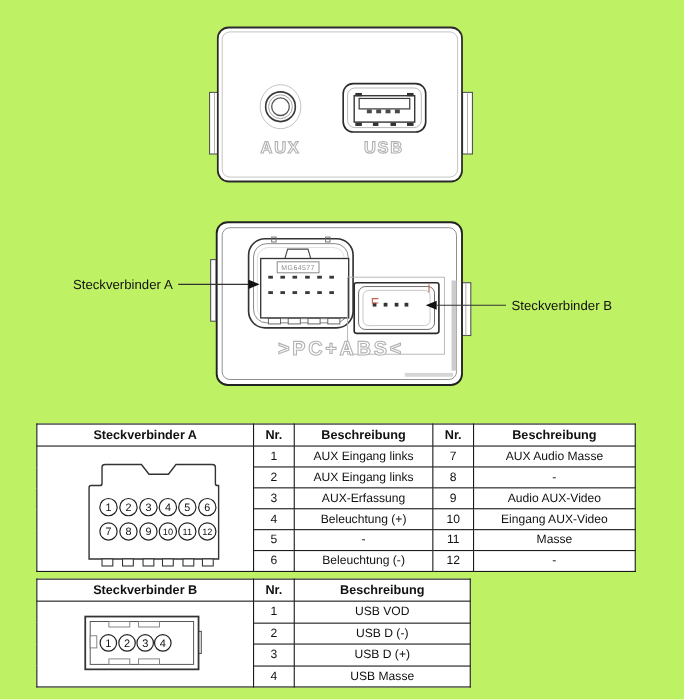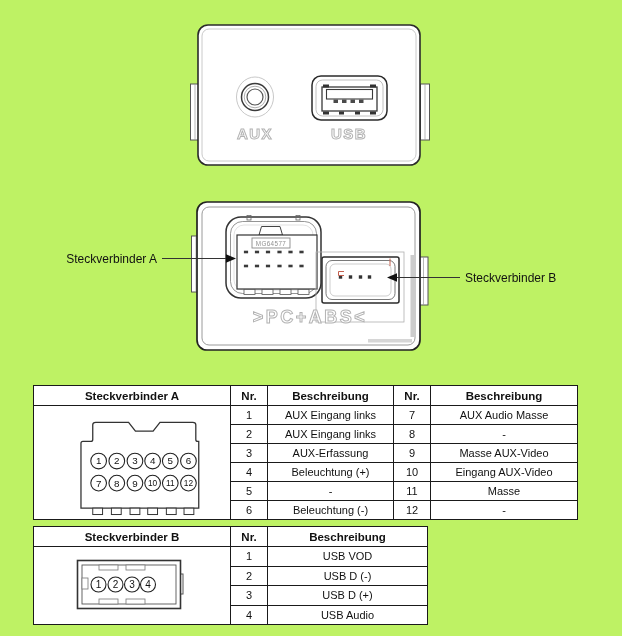--- a/index.html
+++ b/index.html
@@ -215,21 +215,21 @@
       <tr>
         <td>2</td>
         <td>AUX Eingang links</td>
         <td>8</td>
         <td>-</td>
       </tr>
       <tr>
         <td>3</td>
         <td>AUX-Erfassung</td>
         <td>9</td>
-        <td>Masse AUX-Video</td>
+        <td>Audio AUX-Video</td>
       </tr>
       <tr>
         <td>4</td>
         <td>Beleuchtung (+)</td>
         <td>10</td>
         <td>Eingang AUX-Video</td>
       </tr>
       <tr>
         <td>5</td>
         <td>-</td>
@@ -293,19 +293,19 @@
       <tr>
         <td>2</td>
         <td>USB D (-)</td>
       </tr>
       <tr>
         <td>3</td>
         <td>USB D (+)</td>
       </tr>
       <tr>
         <td>4</td>
-        <td>USB Audio</td>
+        <td>USB Masse</td>
       </tr>
     </tbody>
       </table>
   </div>
 
 </div>
 
 </body></html>

